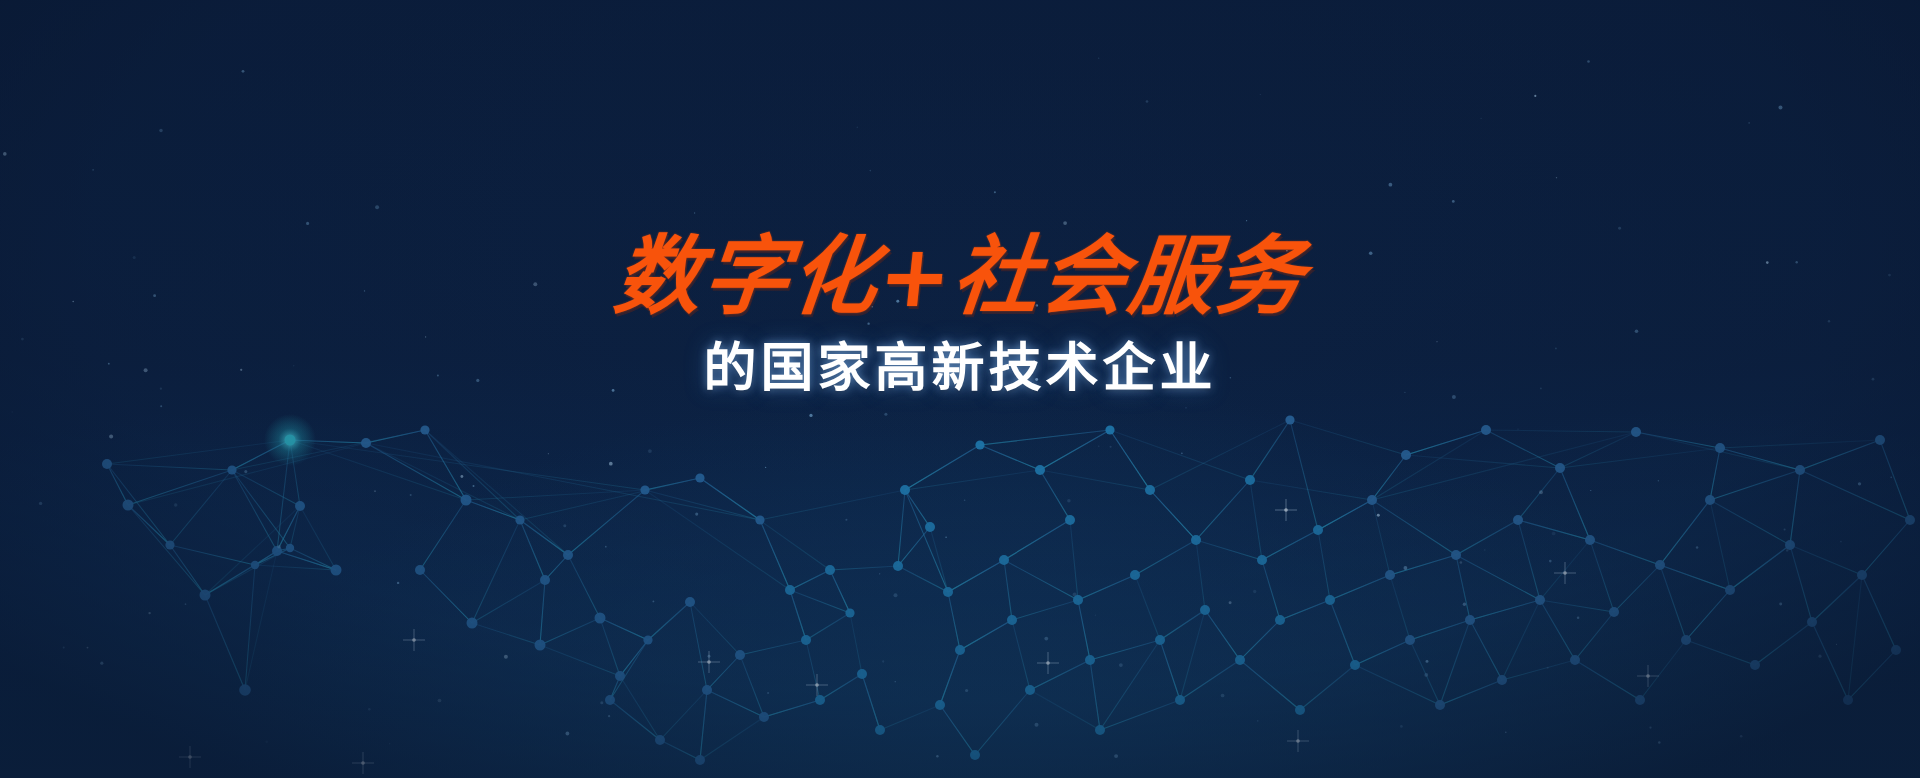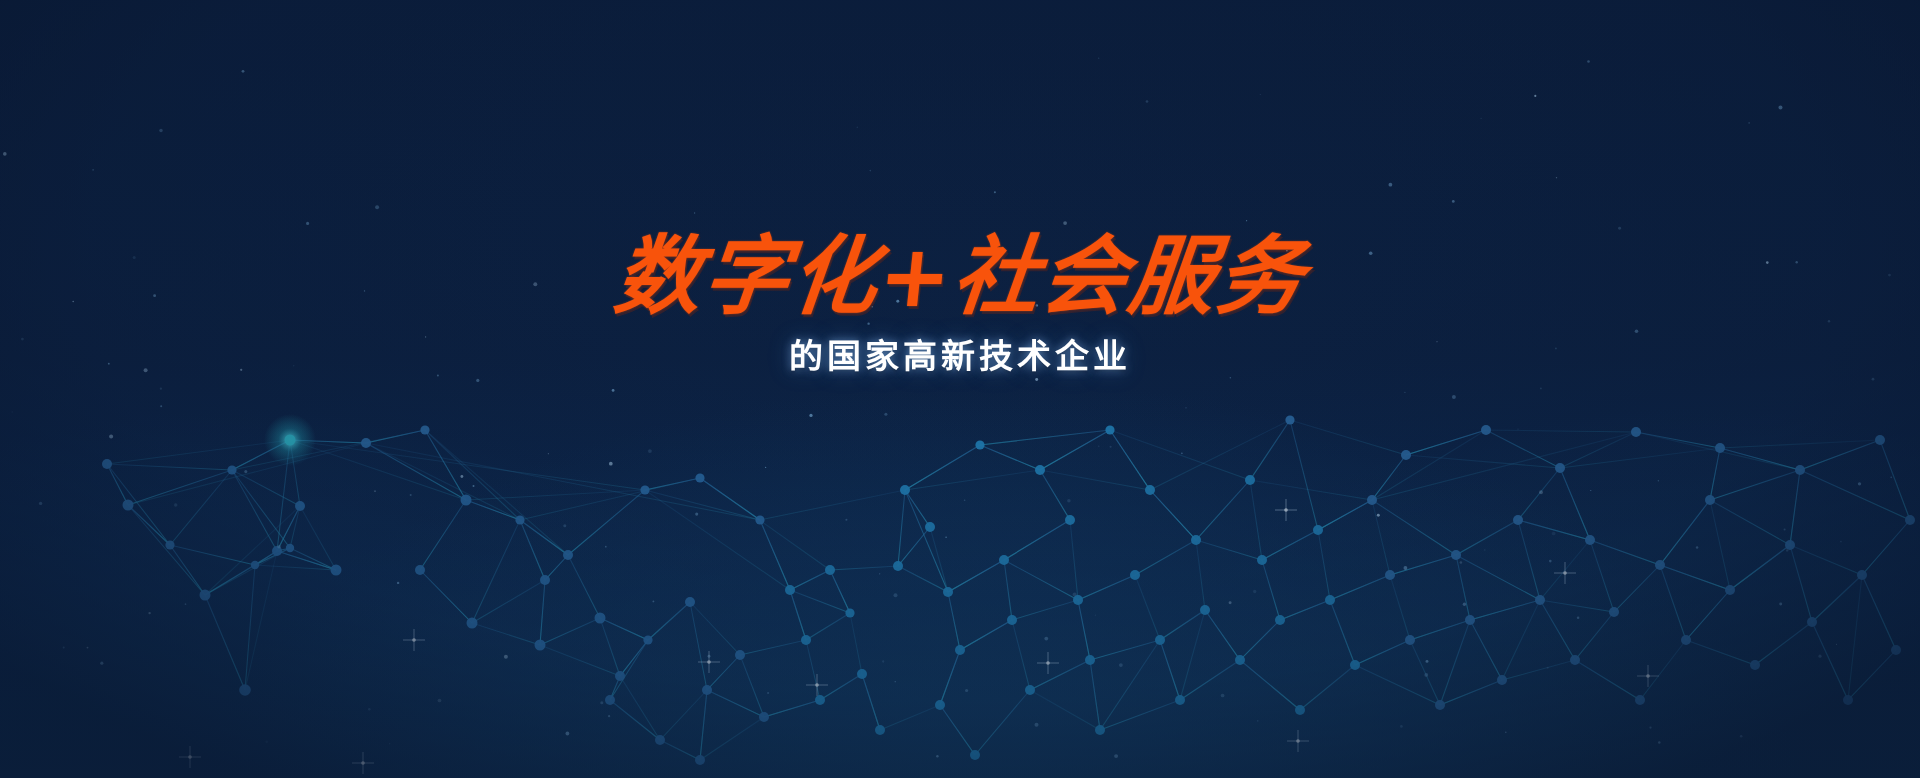--- a/index.html
+++ b/index.html
@@ -63,21 +63,21 @@
     transform: skewX(-6deg);
     text-shadow:
       0 0 2px rgba(248,83,11,0.55),
       2px 3px 0 rgba(150,40,4,0.28);
     white-space: nowrap;
   }
   .subline {
     margin: 16px 0 0 0;
     font-family: "DejaVu Serif", "Liberation Serif", serif;
     font-weight: 700;
-    font-size: 34px;
+    font-size: 53px;
     line-height: 1.15;
     letter-spacing: 4px;
     color: #ffffff;
     text-shadow:
       0 0 9px rgba(150,200,255,0.55),
       0 0 22px rgba(70,140,220,0.40),
       0 2px 3px rgba(4,14,32,0.75);
     white-space: nowrap;
   }
 </style>

